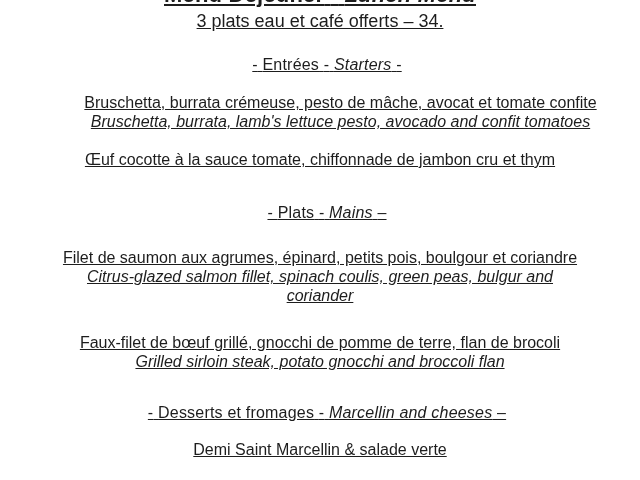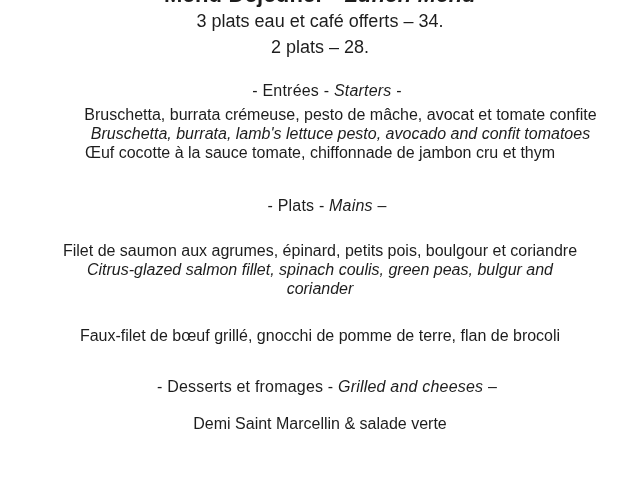--- a/index.html
+++ b/index.html
@@ -11,21 +11,21 @@
     width: 640px;
     height: 480px;
     overflow: hidden;
     font-family: "Liberation Sans", "DejaVu Sans", sans-serif;
     color: #1d1d1d;
   }
   .menu {
     margin-top: -18px;
     text-align: center;
   }
-  .line { white-space: nowrap; }
+  .line { white-space: nowrap; text-decoration: underline; }
   .title {
     font-size: 22px;
     line-height: 26px;
     font-weight: 700;
     letter-spacing: 0.2px;
   }
   .subtitle {
     font-size: 18px;
     line-height: 26px;
     font-weight: 400;
@@ -37,42 +37,41 @@
     letter-spacing: 0.2px;
     padding-left: 14px;
   }
   .dish {
     font-size: 16px;
     line-height: 19px;
   }
   .i { font-style: italic; }
   
   .header-starters  { margin-top: 20px; }
-  .dish-bruschetta  { margin-top: 3px; padding-left: 41px; }
-  .dish-oeuf        { }
+  .dish-bruschetta  { margin-top: 17px; padding-left: 41px; }
+  .dish-oeuf        { margin-top: 19px; }
   .header-mains     { margin-top: 33px; text-align: center; }
   .dish-salmon      { margin-top: 24px; }
   .dish-steak       { margin-top: 28px; }
   .header-desserts  { margin-top: 31px; }
   .dish-marcellin   { margin-top: 16px; }
 </style>
 </head>
 <body>
 
 <div class="menu">
 
   <div class="line title">
     <span>Menu Déjeuner</span>
     <span>-</span>
     <span class="i">Lunch Menu</span>
   </div>
 
   <div class="subtitle">
     <div class="line">3 plats eau et café offerts – 34.</div>
-    <div class="line">2 plats – 28.</div>
   </div>
 
   <div class="line section-header header-starters">
     <span>-</span>
     <span>Entrées</span>
     <span>-</span>
     <span class="i">Starters</span>
     <span>-</span>
   </div>
 
@@ -94,27 +93,28 @@
   </div>
 
   <div class="dish dish-salmon">
     <div class="line">Filet de saumon aux agrumes, épinard, petits pois, boulgour et coriandre</div>
     <div class="line i">Citrus-glazed salmon fillet, spinach coulis, green peas, bulgur and</div>
     <div class="line i">coriander</div>
   </div>
 
   <div class="dish dish-steak">
     <div class="line">Faux-filet de bœuf grillé, gnocchi de pomme de terre, flan de brocoli</div>
+    <div class="line i">Grilled sirloin steak, potato gnocchi and broccoli flan</div>
   </div>
 
   <div class="line section-header header-desserts">
     <span>-</span>
     <span>Desserts et fromages</span>
     <span>-</span>
-    <span class="i">Grilled and cheeses</span>
+    <span class="i">Marcellin and cheeses</span>
     <span>–</span>
   </div>
 
   <div class="dish dish-marcellin">
     <div class="line">Demi Saint Marcellin &amp; salade verte</div>
   </div>
 
 </div>
 
 </body></html>

